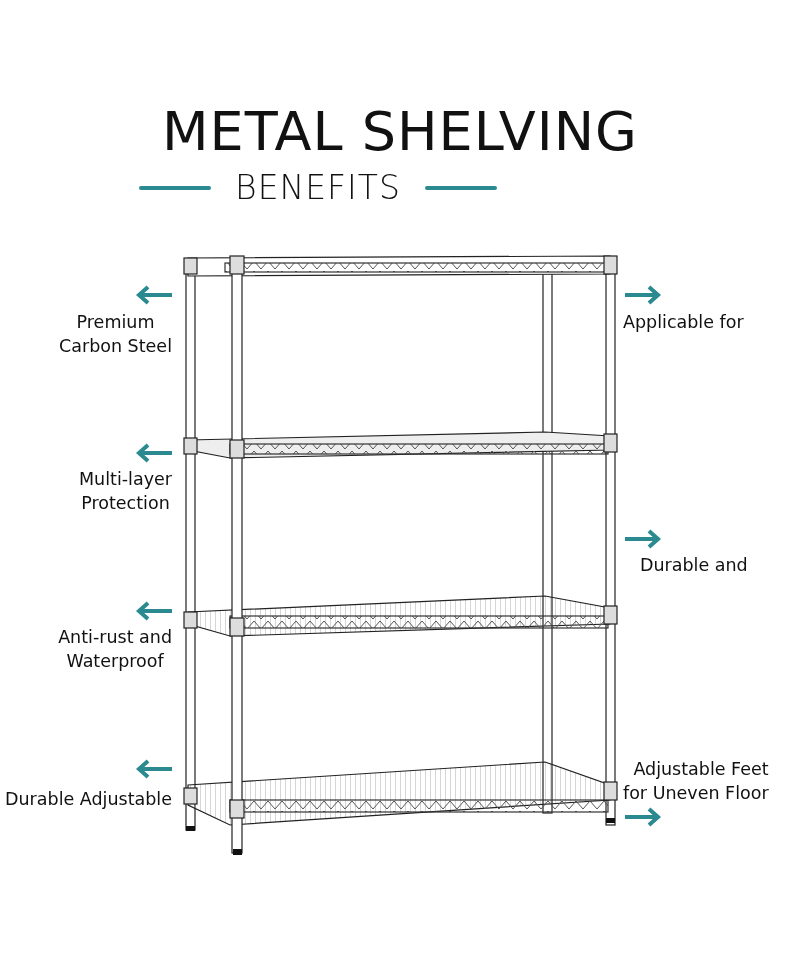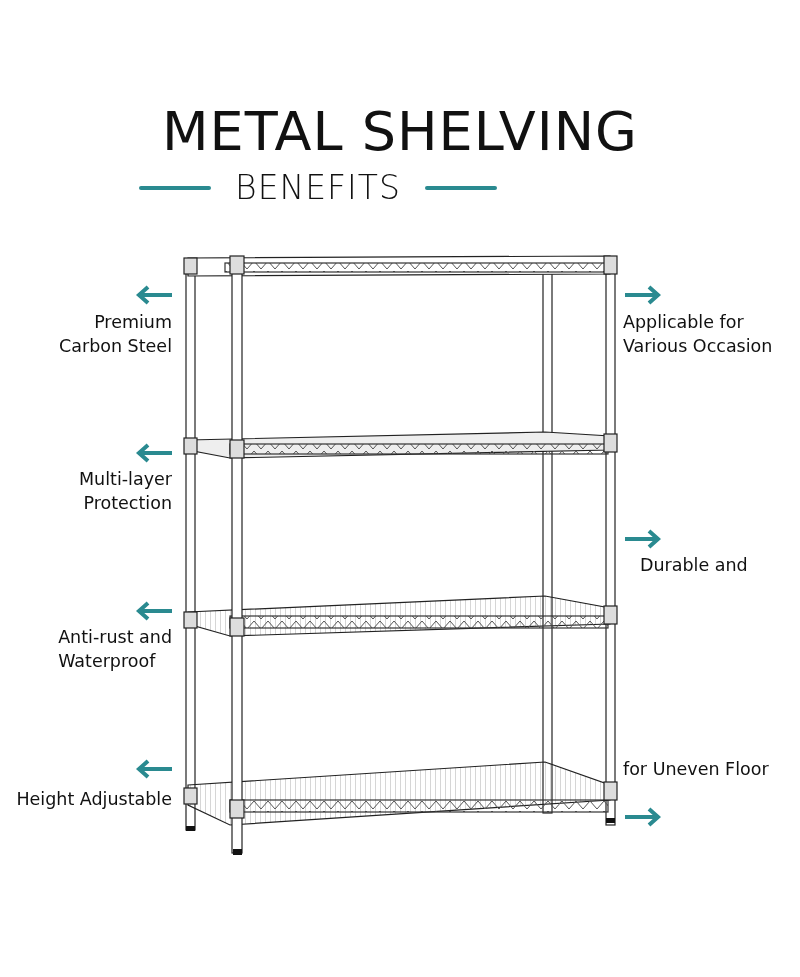--- a/index.html
+++ b/index.html
@@ -2,22 +2,22 @@
 <html><head>
 <meta charset="utf-8">
 <style>
   html, body { margin:0; padding:0; background:#ffffff; }
   body { width:800px; height:977px; position:relative; overflow:hidden; font-family:"DejaVu Sans", sans-serif; color:#111; }
   .title { position:absolute; left:0; width:800px; top:100px; text-align:center; font-size:54px; letter-spacing:1px; font-weight:400; color:#111; }
   .subtitle-row { position:absolute; left:0; width:636px; top:168px; display:flex; justify-content:center; align-items:center; }
   .sub-line { width:72px; height:4px; background:#2a8a90; border-radius:2px; }
   .subtitle { font-size:33px; letter-spacing:1px; margin:0 24px; color:#111; font-weight:300; }
   .label { position:absolute; font-size:17.5px; line-height:24px; color:#111; }
-  .label.left { text-align:right; }
-  .label.right { text-align:left; }
+  .label.left { text-align:center; }
+  .label.right { text-align:right; }
   .arrow { position:absolute; width:40px; height:22px; }
   svg.shelf { position:absolute; left:170px; top:240px; }
 </style>
 </head>
 <body>
 
 <div class="title">METAL SHELVING</div>
 <div class="subtitle-row">
   <div class="sub-line"></div>
   <div class="subtitle">BENEFITS</div>
@@ -36,48 +36,48 @@
     <path d="M38 11 H6 M14 3 L5 11 L14 19" stroke="#2a8a90" stroke-width="4" fill="none"></path>
   </svg>
 <div class="label left" style="right:628px;top:467px">
   <div>Multi-layer</div>
   <div>Protection</div>
 </div>
 
 <svg class="arrow" style="left:134px;top:600px" viewBox="0 0 40 22">
     <path d="M38 11 H6 M14 3 L5 11 L14 19" stroke="#2a8a90" stroke-width="4" fill="none"></path>
   </svg>
-<div class="label left" style="right:628px;top:625px;text-align:left">
+<div class="label left" style="right:628px;top:625px;text-align:center">
   <div>Anti-rust and</div>
   <div>Waterproof</div>
 </div>
 
 <svg class="arrow" style="left:134px;top:758px" viewBox="0 0 40 22">
     <path d="M38 11 H6 M14 3 L5 11 L14 19" stroke="#2a8a90" stroke-width="4" fill="none"></path>
   </svg>
 <div class="label left" style="right:628px;top:787px">
-  <div>Height Adjustable</div>
+  <div>Durable Adjustable</div>
 </div>
 
 <svg class="arrow" style="left:623px;top:284px" viewBox="0 0 40 22">
     <path d="M2 11 H34 M26 3 L35 11 L26 19" stroke="#2a8a90" stroke-width="4" fill="none"></path>
   </svg>
 <div class="label right" style="left:623px;top:310px">
   <div>Applicable for</div>
-  <div>Various Occasion</div>
 </div>
 
 <svg class="arrow" style="left:623px;top:528px" viewBox="0 0 40 22">
     <path d="M2 11 H34 M26 3 L35 11 L26 19" stroke="#2a8a90" stroke-width="4" fill="none"></path>
   </svg>
 <div class="label right" style="left:640px;top:553px">
   <div>Durable and</div>
 </div>
 
 <div class="label right" style="left:623px;top:757px">
+  <div>Adjustable Feet</div>
   <div>for Uneven Floor</div>
 </div>
 <svg class="arrow" style="left:623px;top:806px" viewBox="0 0 40 22">
     <path d="M2 11 H34 M26 3 L35 11 L26 19" stroke="#2a8a90" stroke-width="4" fill="none"></path>
   </svg>
 
 <svg class="shelf" width="460" height="630" viewBox="0 0 460 630">
   <defs>
     <pattern id="zig" width="14" height="10" patternUnits="userSpaceOnUse">
       <path d="M0 1 L7 9 L14 1" stroke="#555" stroke-width="1" fill="none"></path>

